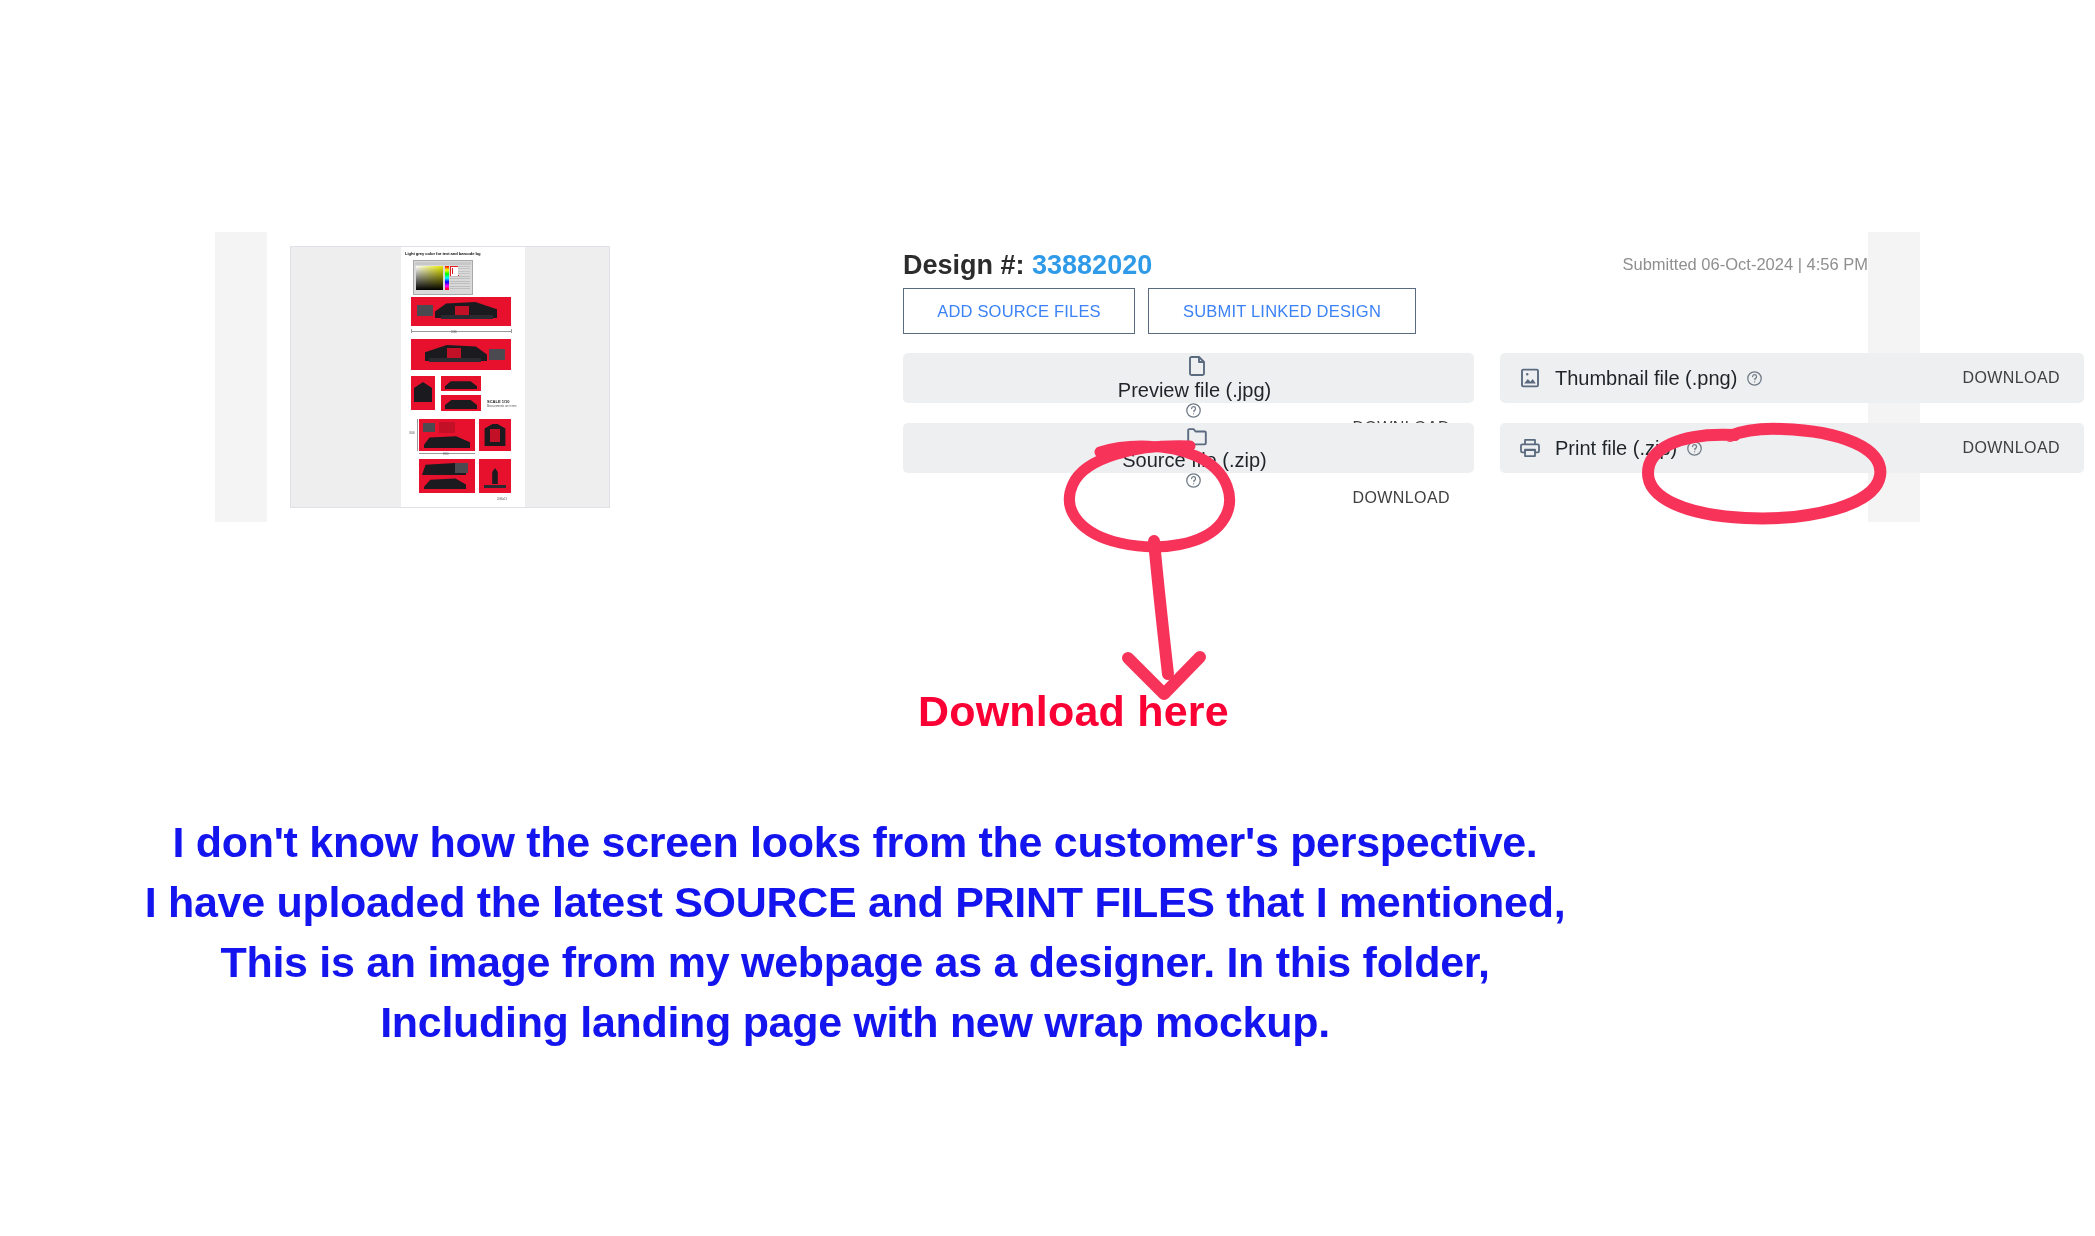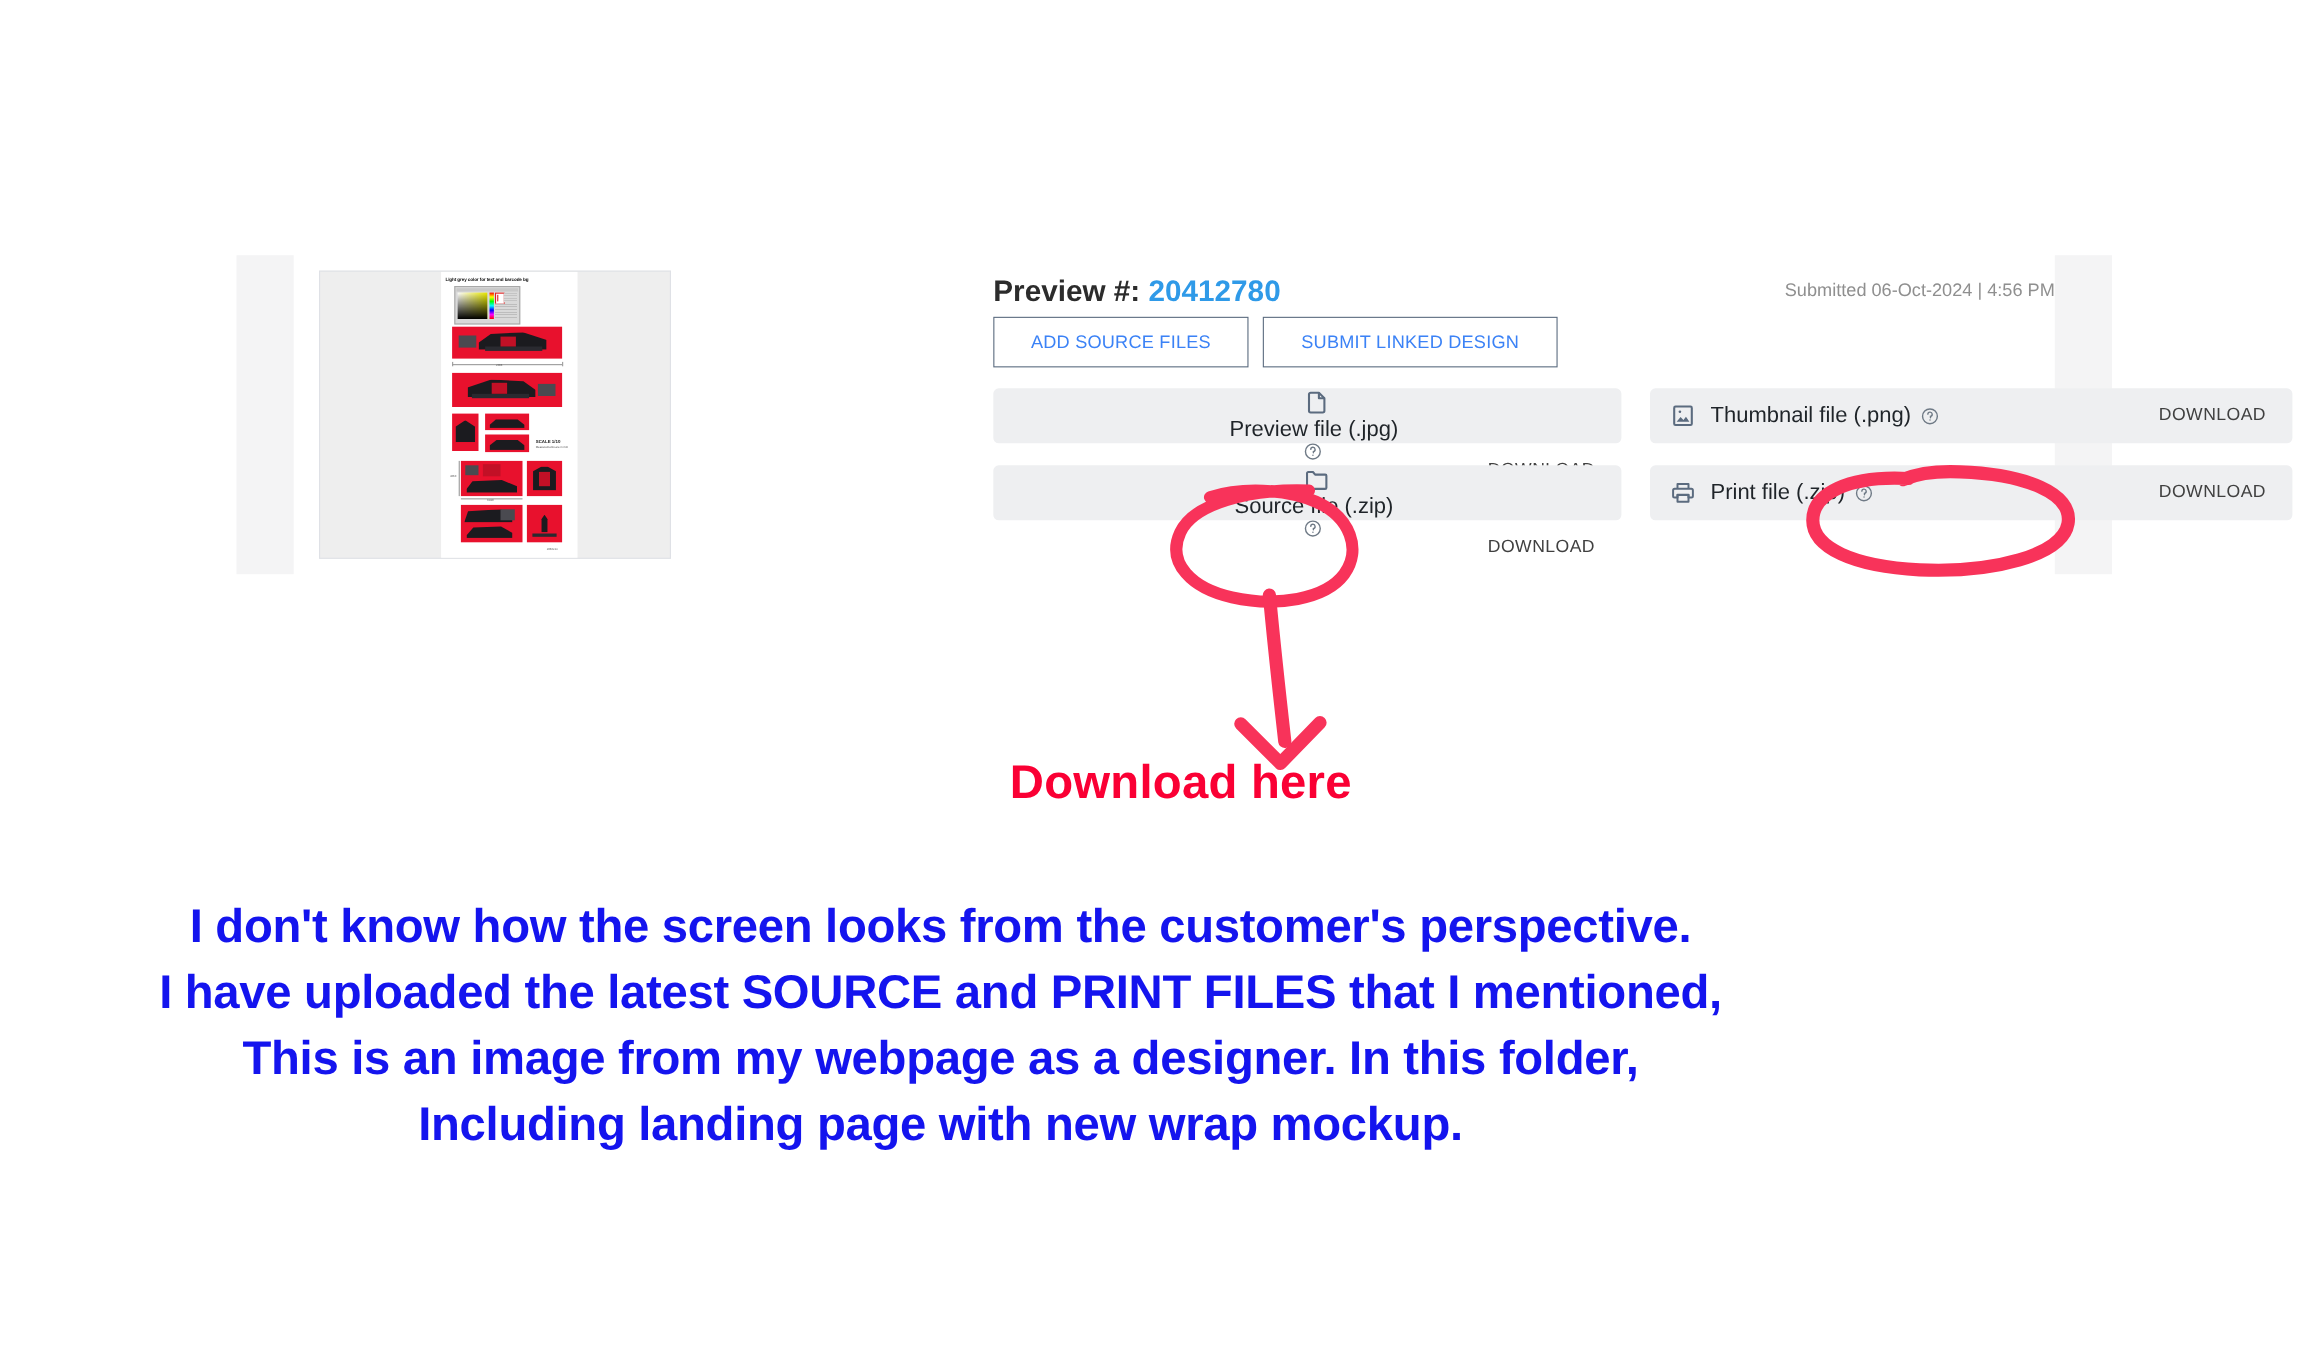--- a/index.html
+++ b/index.html
@@ -355,22 +355,22 @@
         <div class="car" style="left:9px;  top:9px; width:14px; height:16px; clip-path:polygon(30% 100%,30% 25%,50% 0,70% 25%,70% 100%);"></div>
         <div class="car" style="left:5px;  top:26px; width:22px; height:3px; background:#2a2a30;"></div>
       </div>
       <div class="sheet-lbl" style="left:96px; top:252px;">2066x13</div>
     </div>
   </div>
 
   <div id="info-col">
 
     <div id="design-number">
-      <span>Preview #:</span>
-      <span class="num">20412780</span>
+      <span>Design #:</span>
+      <span class="num">33882020</span>
     </div>
 
     <div id="submitted">Submitted 06-Oct-2024 | 4:56 PM</div>
 
     <div class="ghost-button" id="btn-add-source">ADD SOURCE FILES</div>
 
     <div class="ghost-button" id="btn-submit-link">SUBMIT LINKED DESIGN</div>
 
     <div id="file-grid">
 

